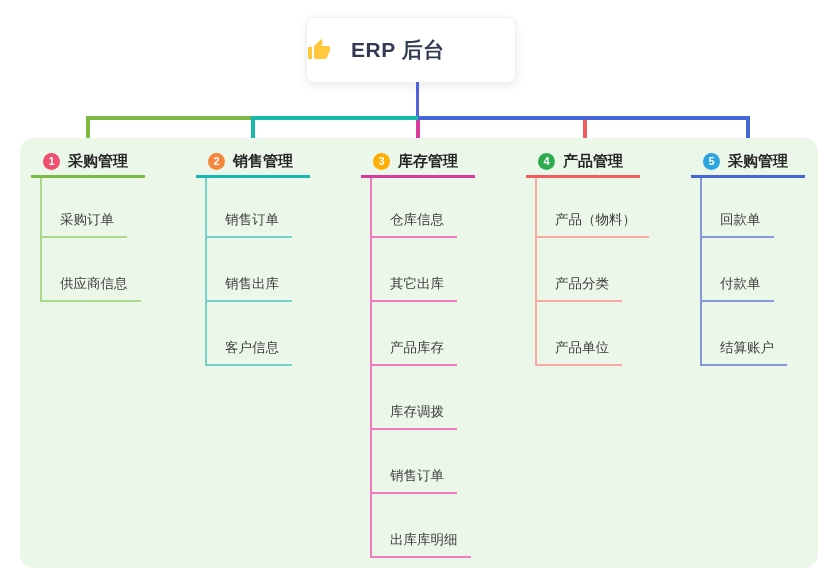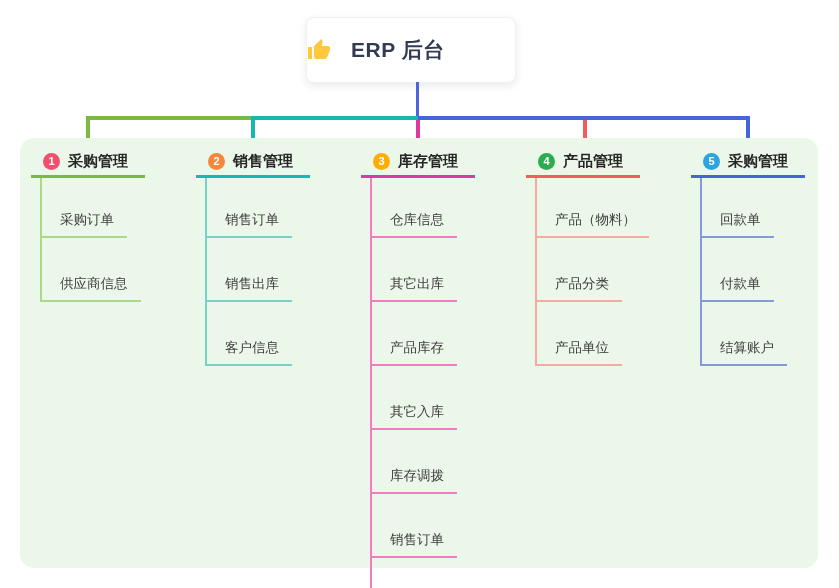--- a/index.html
+++ b/index.html
@@ -86,21 +86,20 @@
 
   <div class="col" style="left: 361px; --c: #d83a9d; --cl: #f17dc0; --badge: #feae02;">
     <div class="head">
       <span class="badge">3</span>
       <span class="blabel">库存管理</span>
     </div>
     <div class="items">
       <div class="item">仓库信息</div>
       <div class="item">其它出库</div>
       <div class="item">产品库存</div>
-      <div class="item">其它入库</div>
       <div class="item">库存调拨</div>
       <div class="item">销售订单</div>
       <div class="item">出库库明细</div>
     </div>
   </div>
 
   <div class="col" style="left: 526px; --c: #f25c5c; --cl: #f9a8a4; --badge: #2cac4f;">
     <div class="head">
       <span class="badge">4</span>
       <span class="blabel">产品管理</span>

